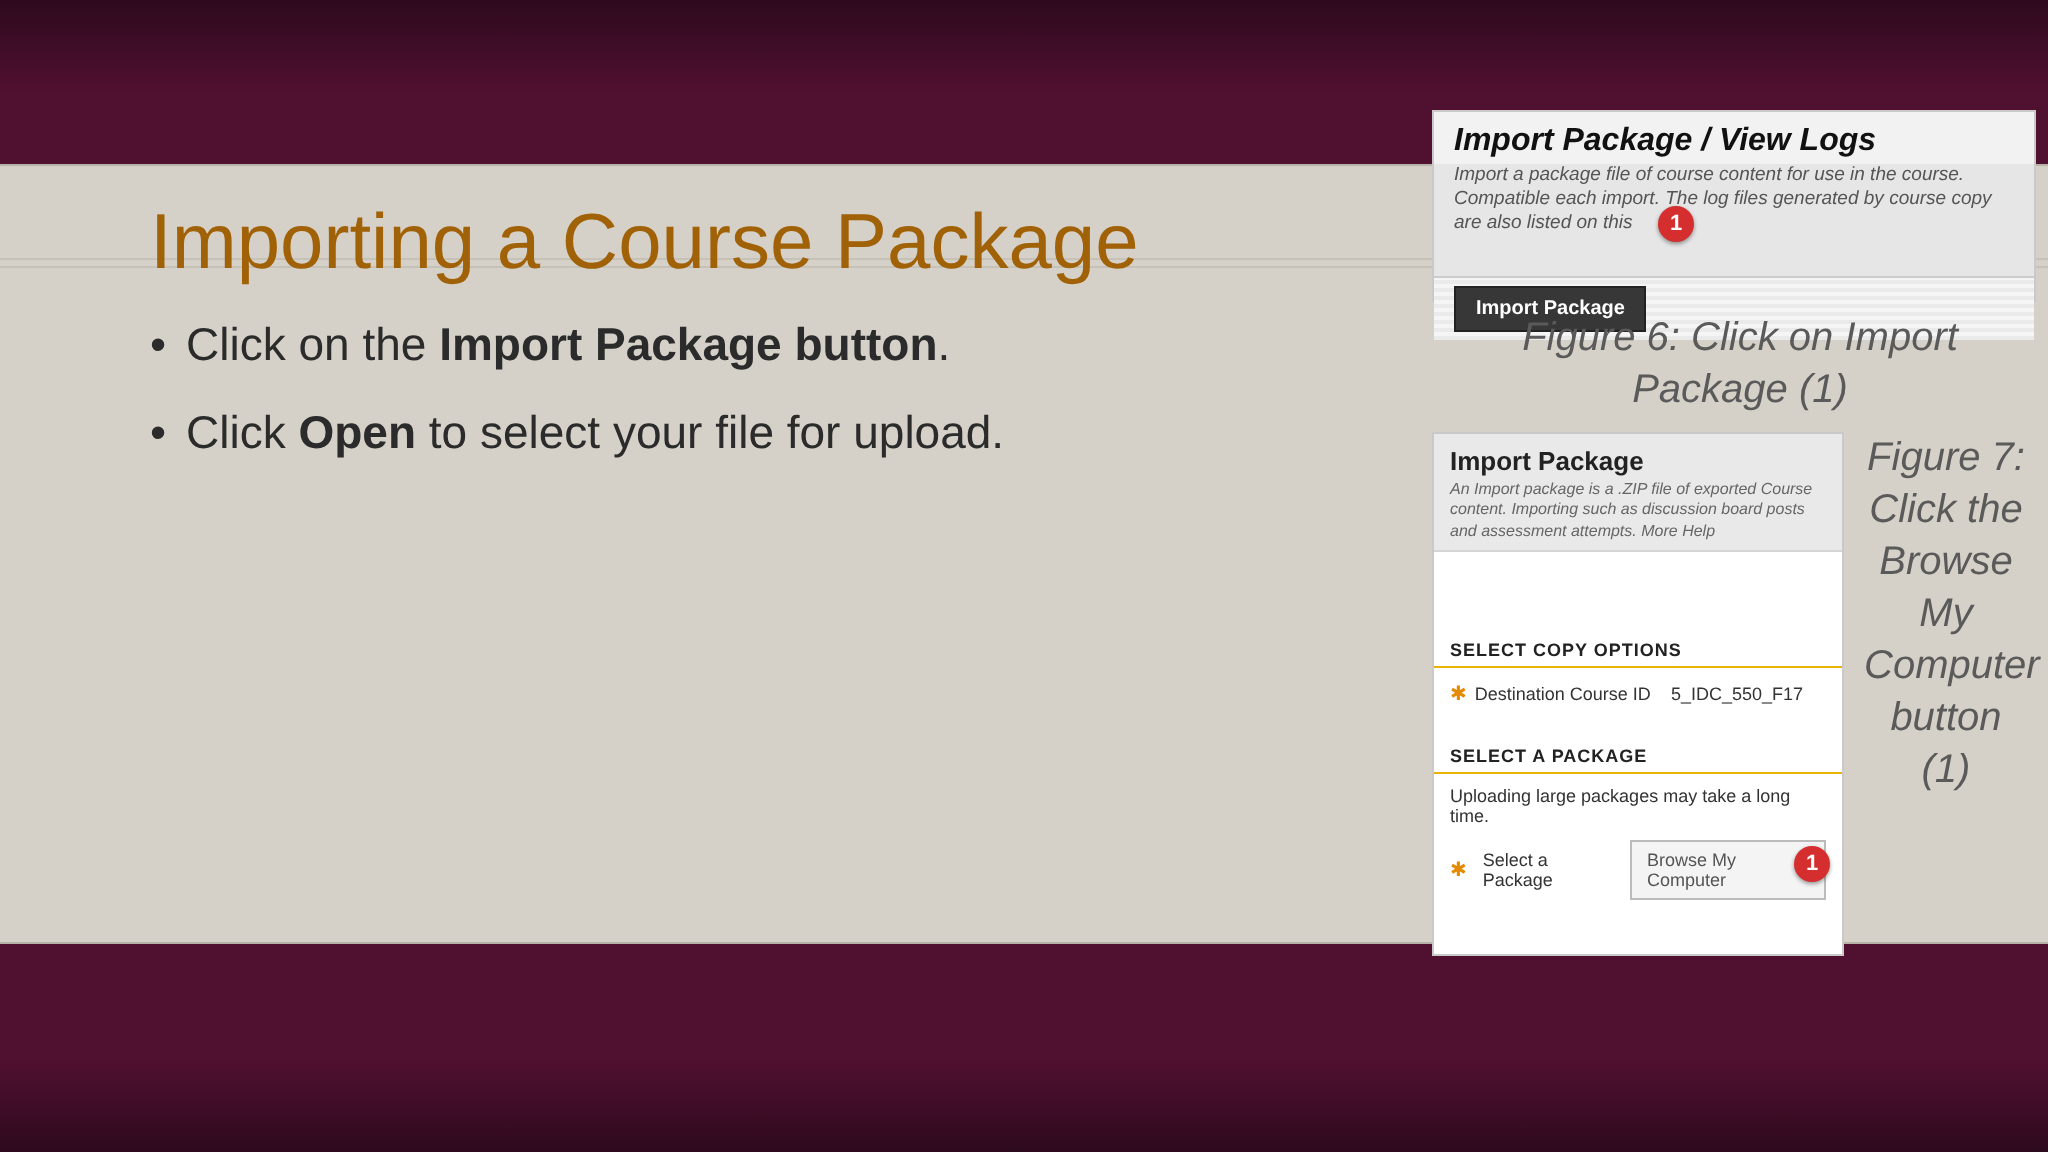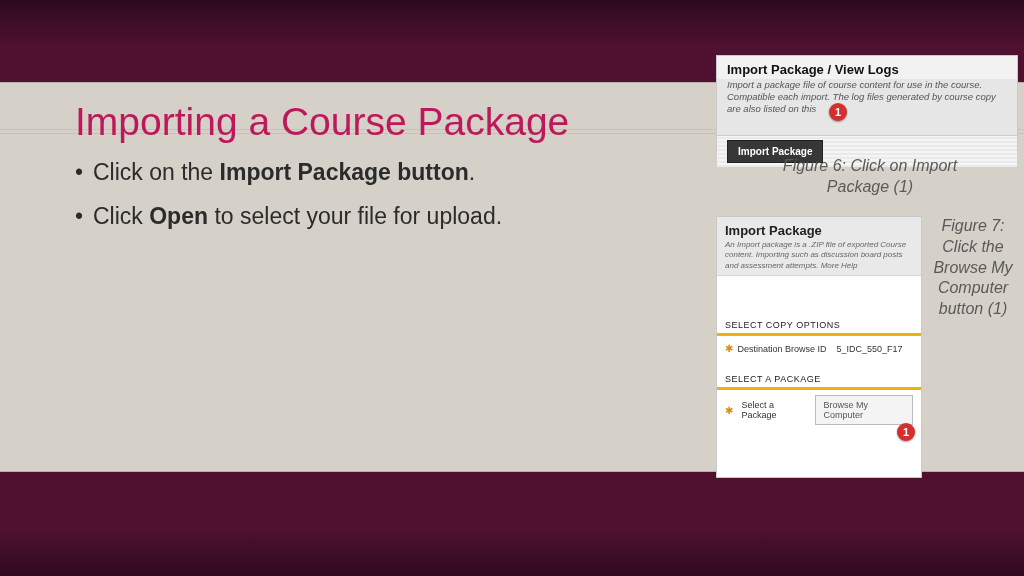--- a/index.html
+++ b/index.html
@@ -21,21 +21,21 @@
     border-top: 1px solid #b8b2a6;
     border-bottom: 1px solid #b8b2a6;
   }
   .gridline { position: absolute; left:0; right:0; height:1px; background:#c7c2b8; }
   .title {
     position: absolute;
     top: 100px;
     left: 75px;
     font-size: 39px;
     font-weight: 300;
-    color: #be185d;
+    color: #a16207;
   }
   .bullets {
     position: absolute;
     top: 158px;
     left: 75px;
     width: 575px;
     color: #2b2b2b;
     font-size: 23px;
     line-height: 1.3;
   }
@@ -47,21 +47,21 @@
   .fig6 {
     position: absolute;
     top: 55px;
     left: 716px;
     width: 302px;
     height: 96px;
     background: #e6e6e6;
     border: 1px solid #c9c9c9;
     font-family: Arial, sans-serif;
   }
-  .fig6-title { font-weight: 700; font-size: 13px; color: #111; padding: 6px 10px 2px; background: #f2f2f2; }
+  .fig6-title { font-weight: 700; font-size: 16px; color: #111; padding: 6px 10px 2px; background: #f2f2f2; font-style: italic; }
   .fig6-desc { font-style: italic; font-size: 9.5px; color: #555; padding: 0 10px 20px; line-height: 1.25; }
   .fig6-bar { height: 32px; background: repeating-linear-gradient(0deg,#eaeaea,#eaeaea 2px,#f5f5f5 2px,#f5f5f5 4px),repeating-linear-gradient(90deg,#eaeaea,#eaeaea 2px,#f5f5f5 2px,#f5f5f5 4px); position: relative; border-top:1px solid #ccc;}
   .fig6-btn {
     position: absolute; left: 10px; top: 4px;
     background: #373737; color: #fff;
     font-size: 10px; font-weight: 700;
     padding: 5px 10px; border:1px solid #222;
   }
   .badge {
     position: absolute; width: 18px; height: 18px;
@@ -69,21 +69,21 @@
     font-size: 11px; font-weight: 700; display: flex;
     align-items: center; justify-content: center;
     box-shadow: 0 1px 2px rgba(0,0,0,.4);
   }
   .fig6 .badge { left: 112px; top: 47px; }
 
   .caption {
     position: absolute;
     font-style: italic;
     color: #5a5a5a;
-    font-size: 16px;
+    font-size: 20px;
     text-align: center;
     line-height: 1.3;
   }
   .cap6 { top: 156px; left: 760px; width: 220px; }
   .cap7 { top: 216px; left: 932px; width: 82px; }
 
   
   .fig7 {
     position: absolute;
     top: 216px;
@@ -91,21 +91,21 @@
     width: 206px;
     height: 262px;
     background: #fff;
     border: 1px solid #c9c9c9;
     font-family: Arial, sans-serif;
   }
   .fig7-head { background: #e9e9e9; padding: 6px 8px 4px; border-bottom: 1px solid #d5d5d5;}
   .fig7-head h4 { font-size: 13px; font-weight: 700; color: #222; }
   .fig7-sub { font-style: italic; font-size: 8px; color: #666; line-height: 1.3; margin-top: 2px;}
   .fig7-sub .mh { color: #666;}
-  .fig7-sec { font-size: 9px; font-weight: 400; letter-spacing: .5px; color: #222; padding: 10px 8px 3px; border-bottom:3px solid #eab308; margin: 6px 0 0 0;}
+  .fig7-sec { font-size: 9px; font-weight: 700; letter-spacing: .5px; color: #222; padding: 10px 8px 3px; border-bottom:1px solid #eab308; margin: 6px 0 0 0;}
   .fig7-row { padding: 7px 8px 4px; font-size: 9px; color: #333; display:flex; align-items:center; gap:4px;}
   .ast { color: #e68a00; font-size: 10px; }
   .fig7-note { font-style: italic; font-size: 8.5px; color: #666; padding: 6px 8px 2px;}
   .fig7-warn { font-size: 9px; color: #333; padding: 6px 8px 2px;}
   .fig7-pkg { display:flex; align-items:center; gap:8px; padding: 5px 8px 8px; font-size:9px; color:#333;}
   .fig7-browse {
     border: 1px solid #bbb; background: #f4f4f4;
     font-size: 9px; padding: 4px 8px; color:#555;
   }
   .fig7 .badge { right: 6px; bottom: 36px; }
@@ -145,24 +145,25 @@
     <h4>Import Package</h4>
     <div class="fig7-sub">
       <span>An Import package is a .ZIP file of exported Course content. Importing such as discussion board posts and assessment attempts.</span>
       <span class="mh">More Help</span>
     </div>
   </div>
   <div class="spacer"></div>
   <div class="fig7-sec">SELECT COPY OPTIONS</div>
   <div class="fig7-row">
     <span class="ast">✱</span>
-    <span>Destination Browse ID</span>
+    <span>Destination Course ID</span>
     <span style="margin-left:6px;text-align:right;">5_IDC_550_F17</span>
   </div>
   <div class="fig7-sec">SELECT A PACKAGE</div>
+  <div class="fig7-warn">Uploading large packages may take a long time.</div>
   <div class="fig7-pkg">
     <span class="ast">✱</span>
     <span>Select a Package</span>
     <span class="fig7-browse">Browse My Computer</span>
   </div>
   <div class="badge">1</div>
 </div>
 <div class="caption cap7">Figure 7: Click the Browse My Computer button (1)</div>
 
 </body></html>

